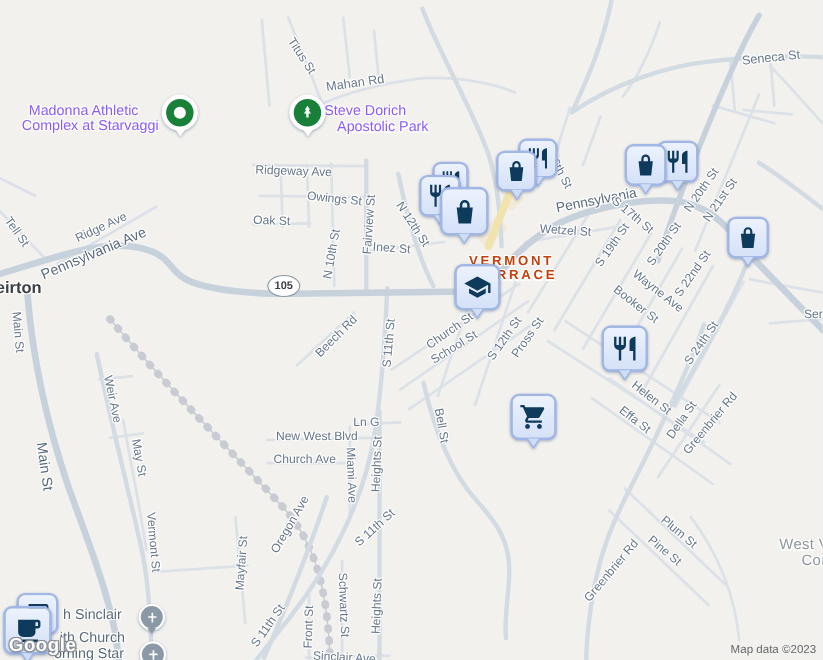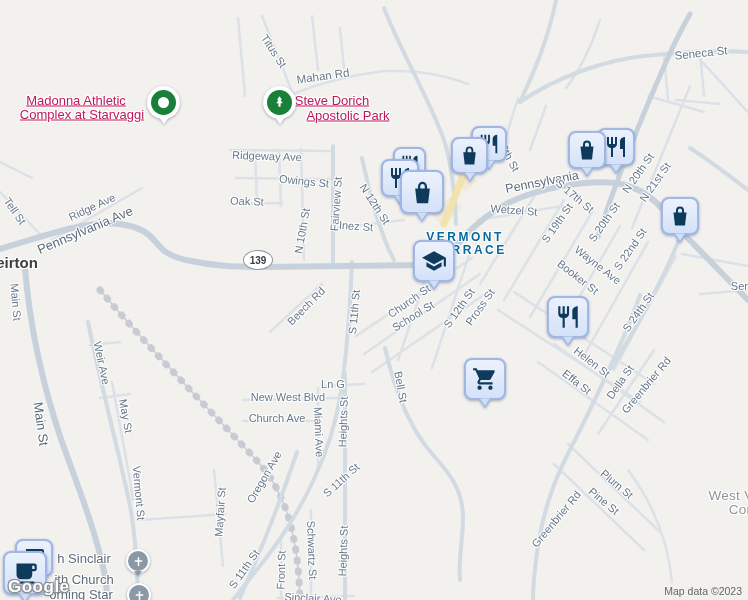--- a/index.html
+++ b/index.html
@@ -3,23 +3,23 @@
 <meta charset="utf-8">
 <style>
   html,body{margin:0;padding:0;background:#e8e8e8;font-family:"Liberation Sans",sans-serif;}
   #map{position:relative;width:748px;height:600px;overflow:hidden;background:#f2f1ee;}
   #roads{position:absolute;left:0;top:0;}
   .lbl{position:absolute;white-space:nowrap;color:#67788a;font-size:11px;
        text-shadow:-1px -1px 0 #fff,1px -1px 0 #fff,-1px 1px 0 #fff,1px 1px 0 #fff,0 0 2px #fff;
        pointer-events:none;}
   .lbl.street-lg{color:#5a6b7d;}
   .lbl.city{color:#3c4043;font-weight:700;font-size:15px;}
-  .lbl.area{color:#0369a1;font-size:12px;font-weight:700;letter-spacing:2.5px;}
+  .lbl.area{color:#c2410c;font-size:12px;font-weight:700;letter-spacing:2.5px;}
   .lbl.area-gray{color:#8f959a;font-size:13.5px;letter-spacing:.3px;}
-  .lbl.poi-green{color:#be185d;font-size:13px;font-weight:500;text-decoration:underline;}
+  .lbl.poi-green{color:#8b5cf6;font-size:13px;font-weight:500;}
   .lbl.poi-gray{color:#5c6c7a;font-size:13px;font-weight:500;}
   .pin{position:absolute;filter:drop-shadow(0 1.5px 1.5px rgba(60,80,120,.45));}
   .pin .body{position:relative;box-sizing:border-box;display:flex;align-items:center;justify-content:center;
        background:linear-gradient(180deg,#ecf2fd,#d4e1f8);border:2px solid #9fb6e6;border-radius:8px;}
   .pin .tail{position:absolute;left:50%;top:100%;transform:translate(-50%,-2px);line-height:0;}
   .pin.round .body{border-radius:50%;background:#fff;border:none;}
   .pin.church .body{background:#8b98a6;border:2px solid #fff;border-radius:50%;}
   #shield{position:absolute;left:243px;top:250px;width:28px;height:18px;background:#fff;
        border:1.5px solid #8a949e;border-radius:50%;display:flex;align-items:center;justify-content:center;
        font-size:10px;font-weight:700;color:#3c4043;}
@@ -369,16 +369,16 @@
       </div>
       <div class="pin church" style="left: 127px; top: 583px;">
         <div class="body" style="width:24px;height:24px">
         <svg viewBox="0 0 24 24" width="15" height="15">
           <path fill="#fff" d="M10.8 5h2.4v4.8H18v2.4h-4.8V19h-2.4v-6.8H6V9.8h4.8z"></path>
           </svg>
       </div>
       </div>
     </div>
 
-  <div id="shield">139</div>
+  <div id="shield">105</div>
   <div id="glogo">Google</div>
   <div id="mapdata">Map data ©2023</div>
 </div>
 
 </body></html>

